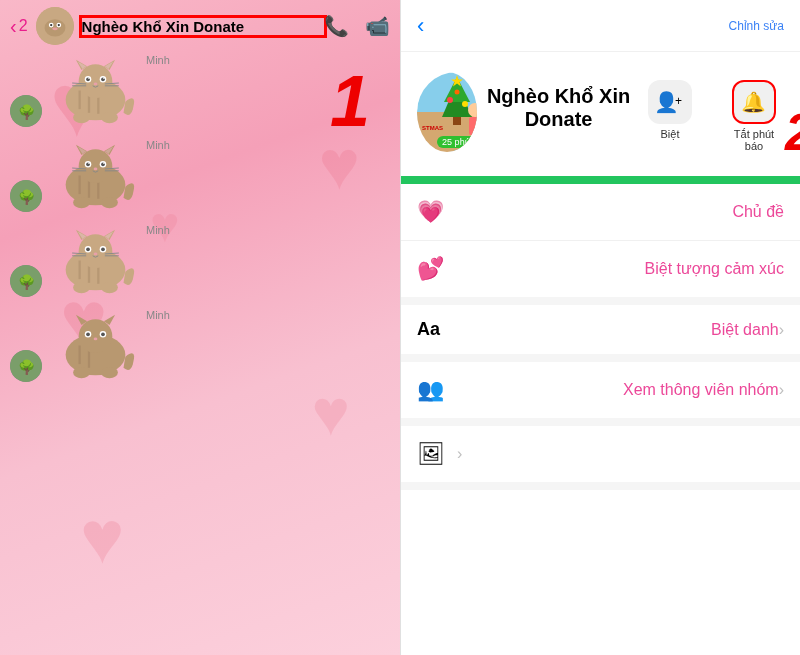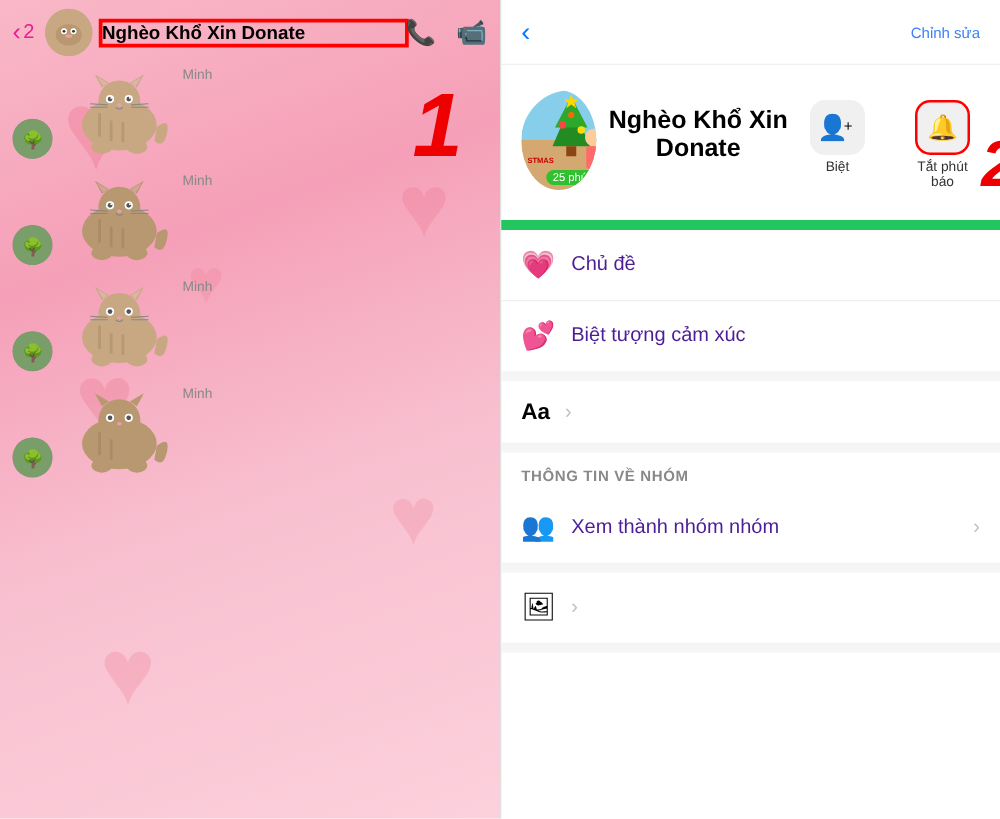--- a/index.html
+++ b/index.html
@@ -277,21 +277,22 @@
       height: 28px;
       margin-right: 12px;
       display: flex;
       align-items: center;
       justify-content: center;
       font-size: 22px;
     }
     .settings-row-text {
       flex: 1;
       font-size: 16px;
-      color: #4c1d95;
+      color: #ec4899;
+      text-align: right;
     }
     .settings-row-aa {
       font-size: 18px;
       font-weight: 700;
       color: #000;
       margin-right: 12px;
     }
     .chevron {
       color: #c0c0c0;
       font-size: 16px;
@@ -583,29 +584,29 @@
       </div>
       <div class="settings-row">
         <div class="settings-row-icon">💕</div>
         <span class="settings-row-text">Biệt tượng cảm xúc</span>
       </div>
     </div>
 
     <div class="settings-section">
       <div class="settings-row">
         <span class="settings-row-aa">Aa</span>
+        <span class="settings-row-text">Biệt danh</span>
         <span class="chevron">›</span>
       </div>
     </div>
 
     <div class="settings-section">
-      <div class="section-header">THÔNG TIN VỀ NHÓM</div>
       <div class="settings-row">
         <div class="settings-row-icon">👥</div>
-        <span class="settings-row-text">Xem thành nhóm nhóm</span>
+        <span class="settings-row-text">Xem thông viên nhóm</span>
         <span class="chevron">›</span>
       </div>
     </div>
 
     <div class="settings-section">
       <div class="settings-row">
         <div class="settings-row-icon">🖼</div>
         <span class="chevron">›</span>
       </div>
     </div>

